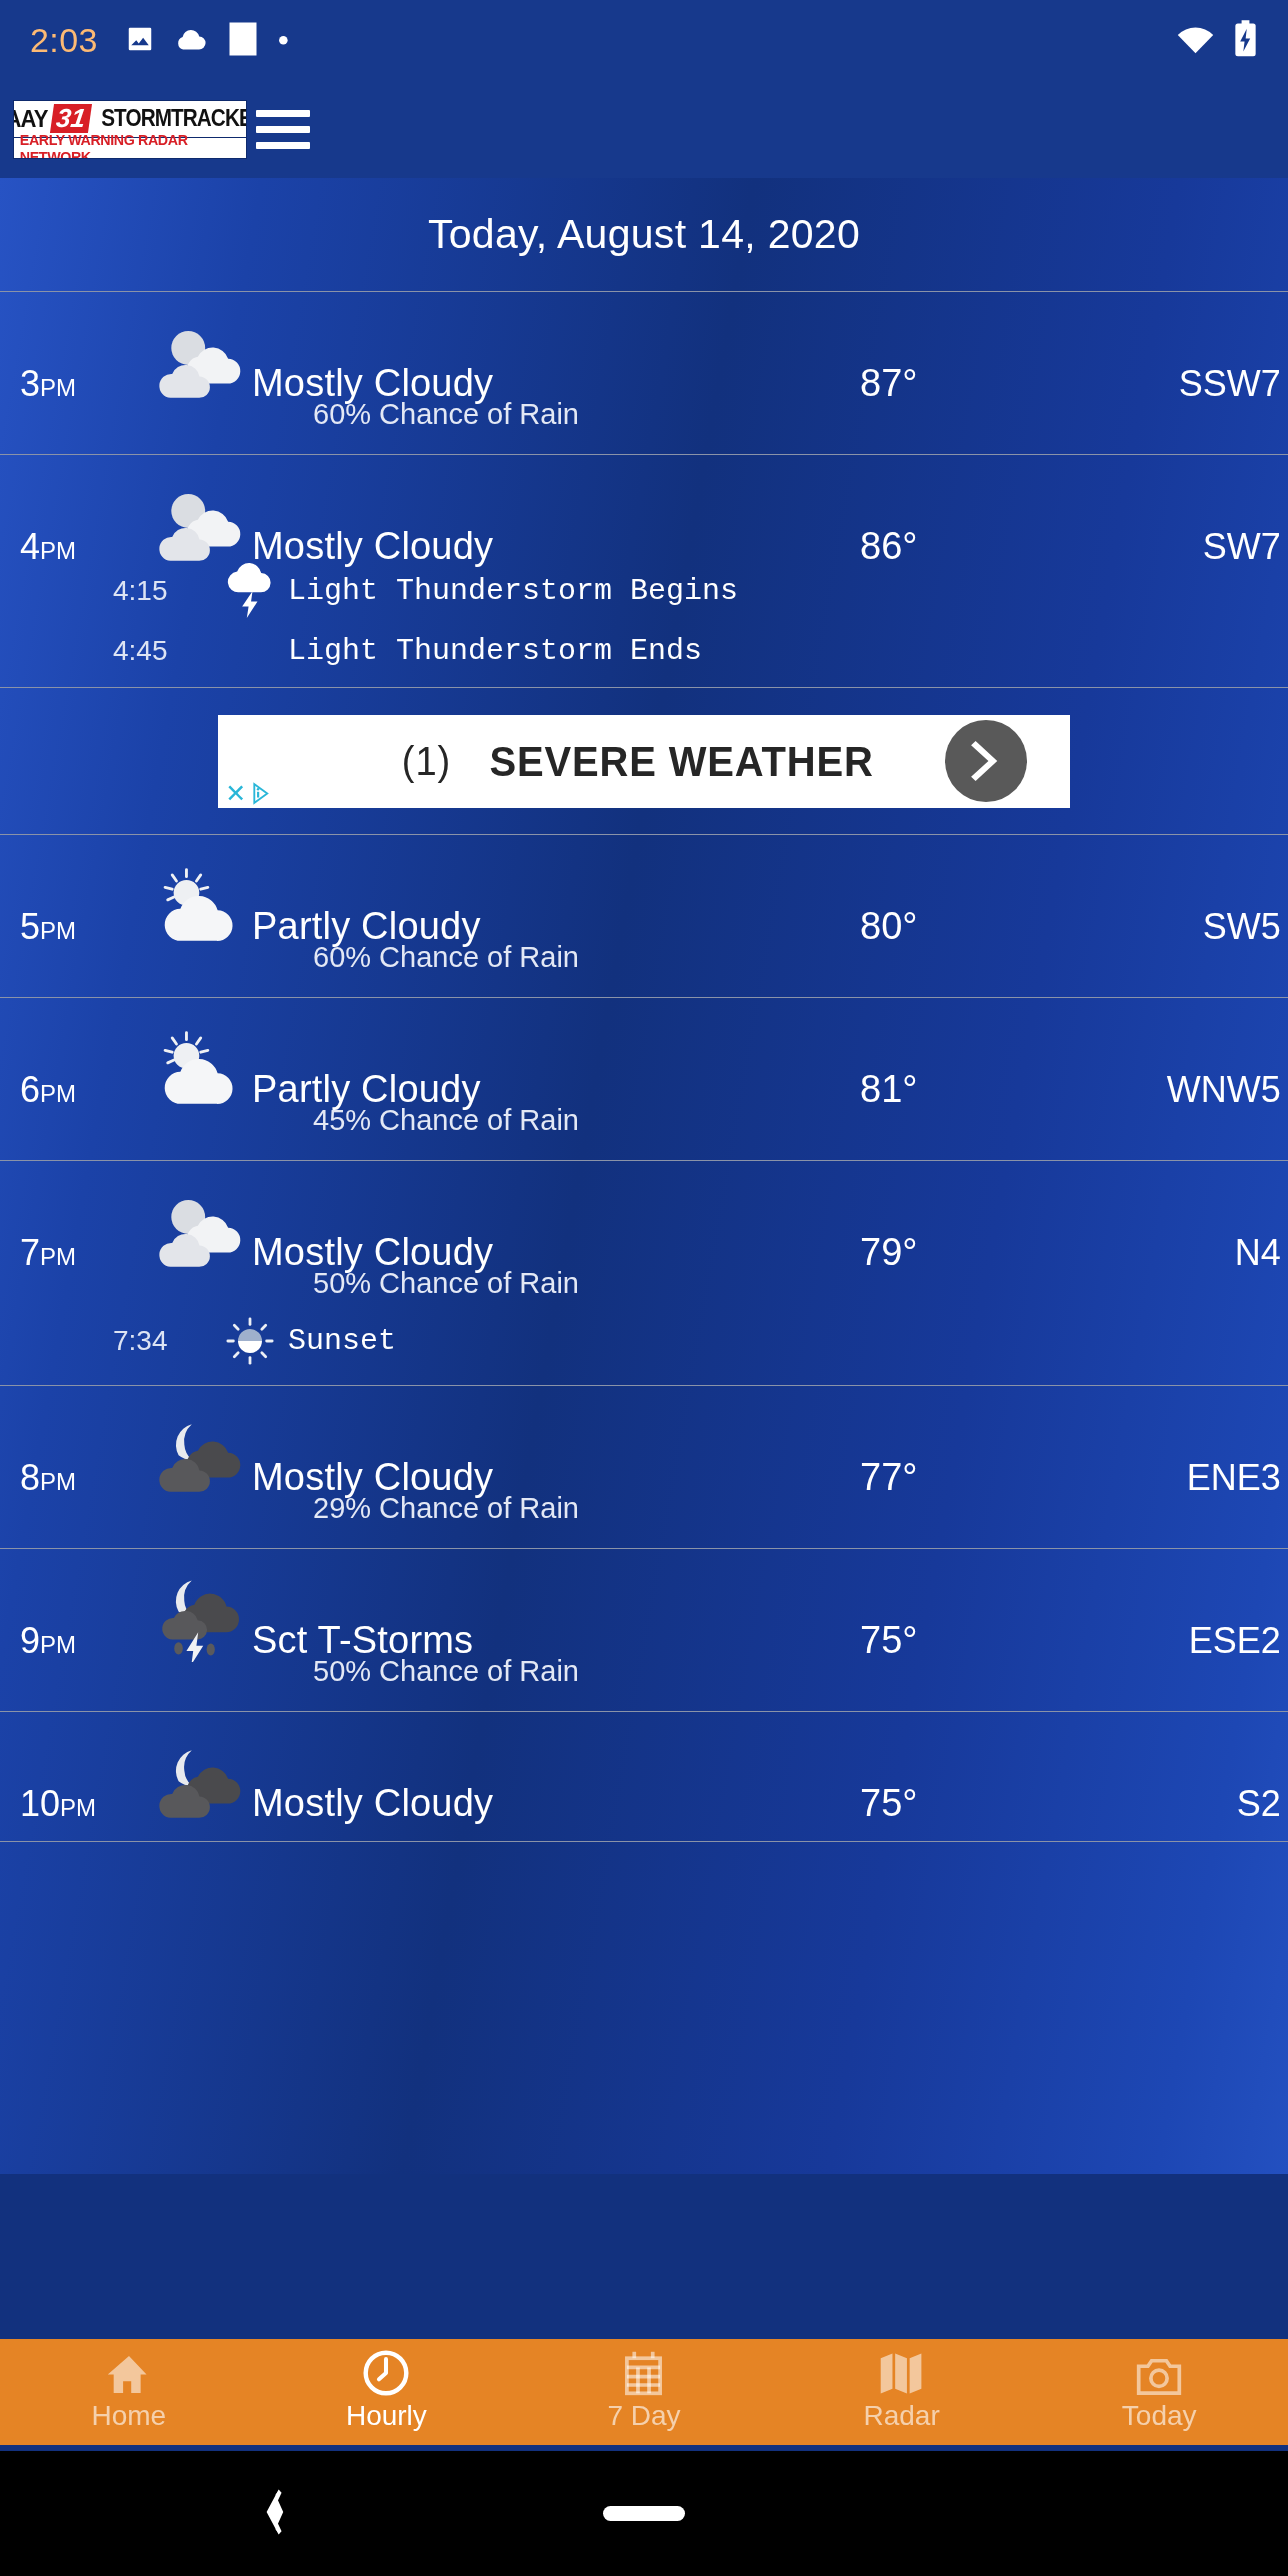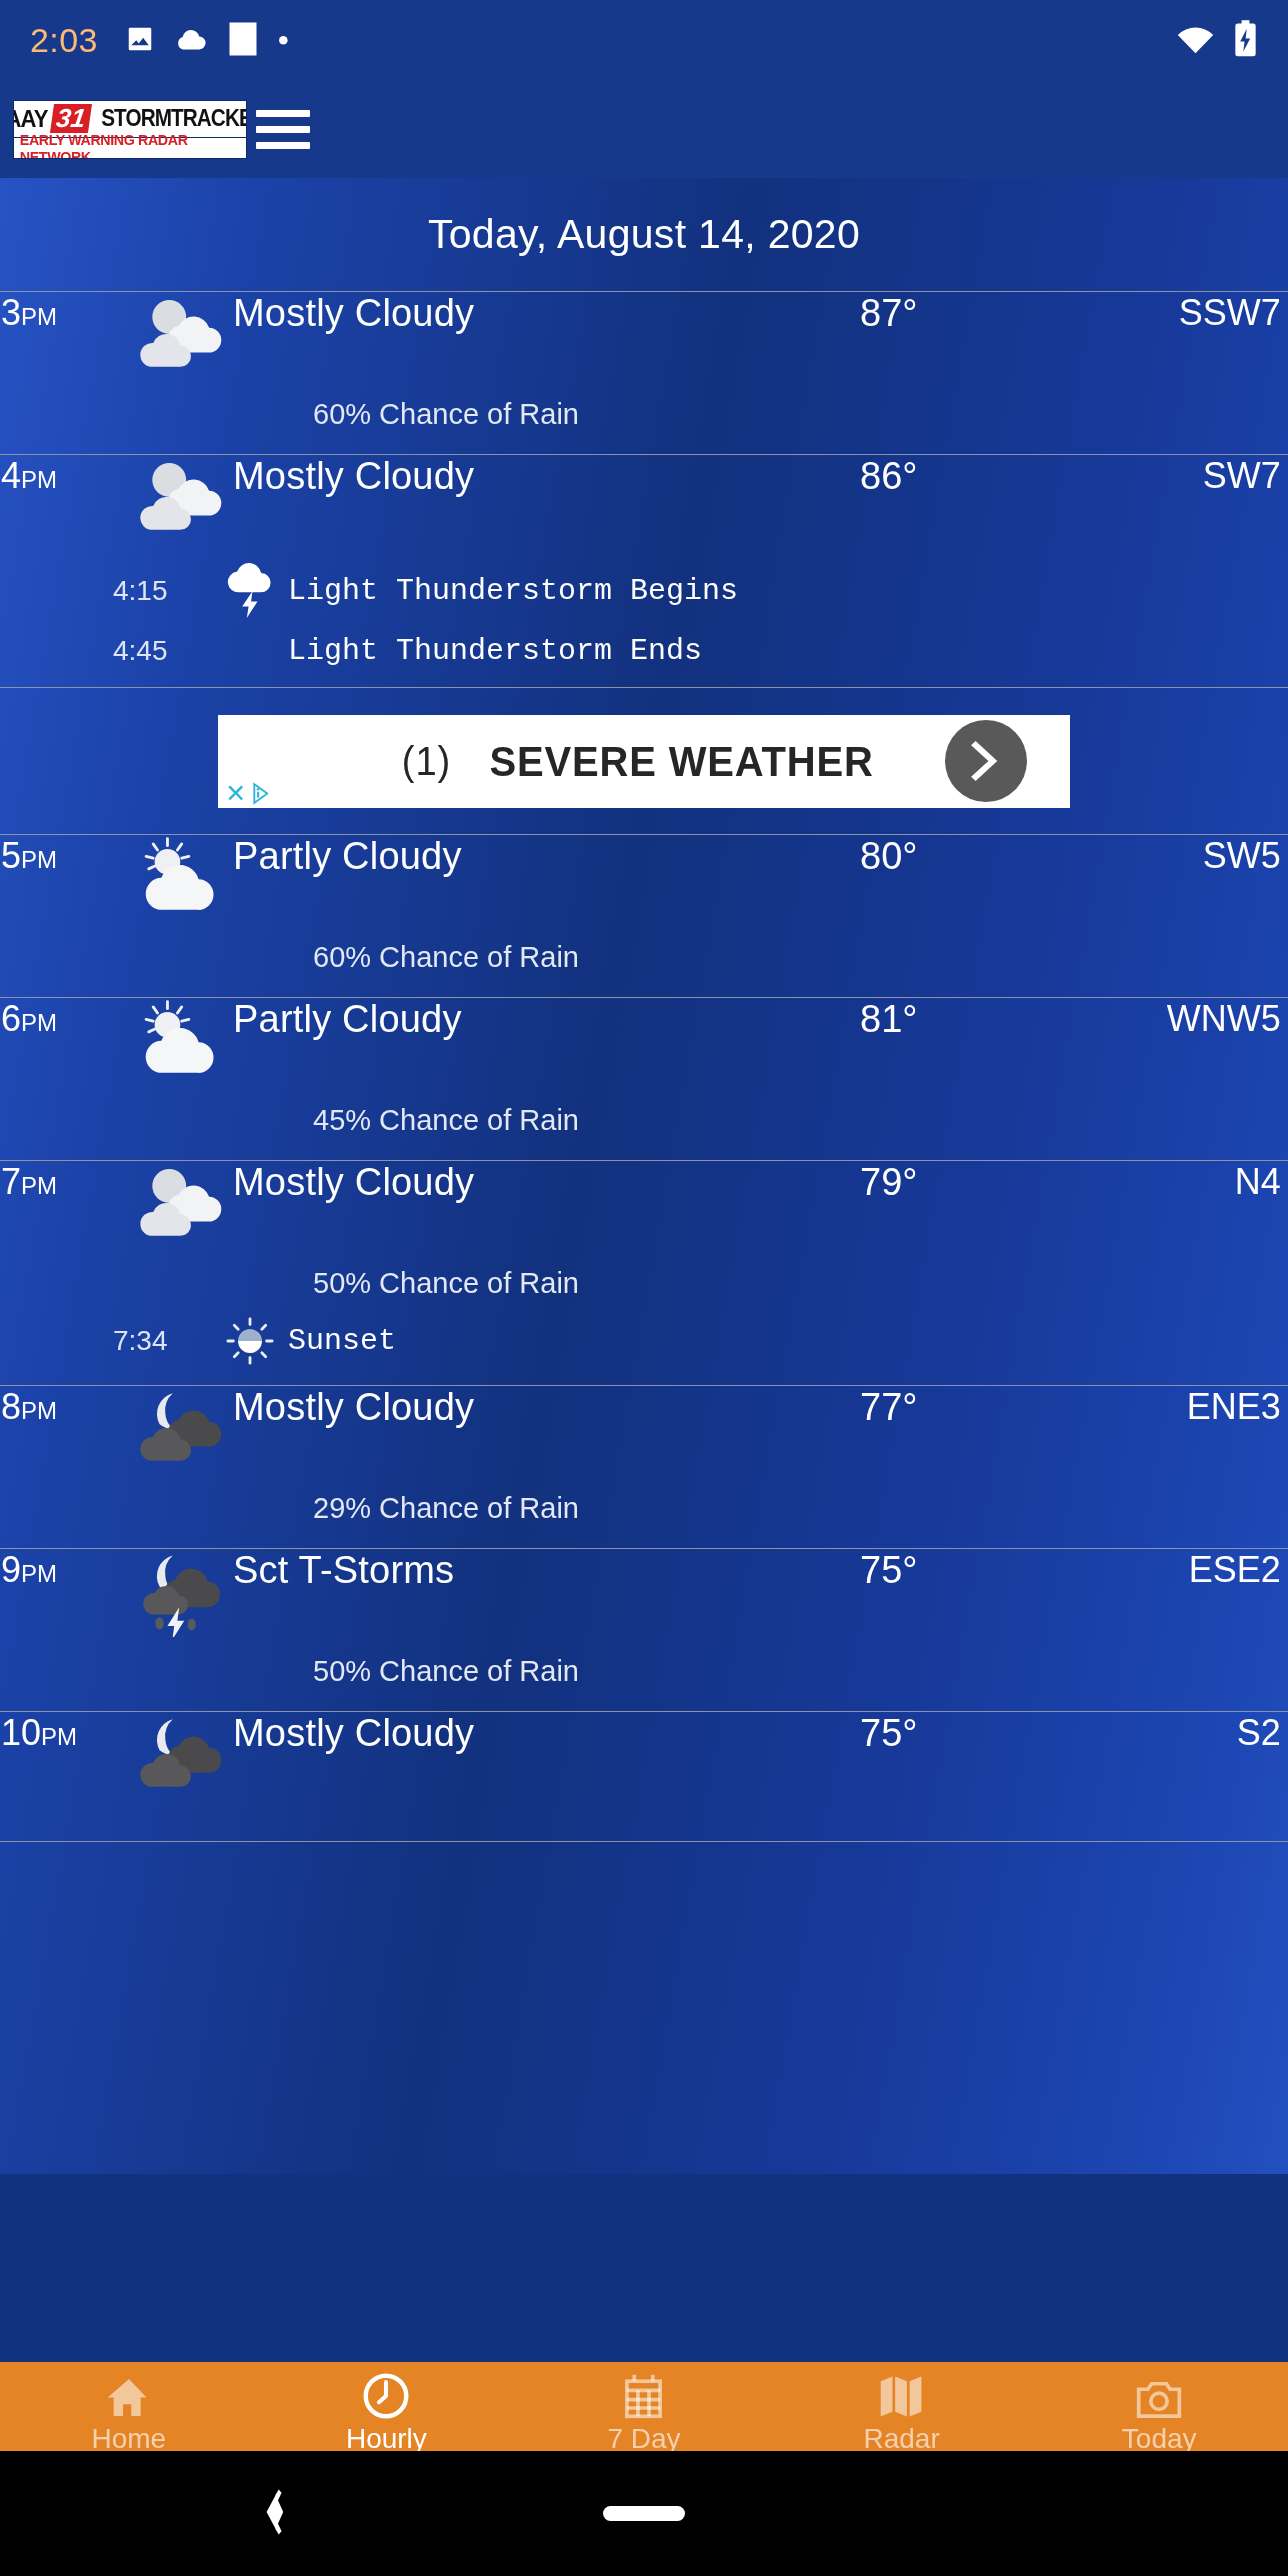--- a/index.html
+++ b/index.html
@@ -108,22 +108,22 @@
     border-bottom: 1.8px solid #8a93a8;
   }
   .datehead span { color: #fff; font-size: 41px; letter-spacing: 0.3px; }
 
   .hour-row {
     position: relative;
     border-bottom: 1.8px solid #8a93a8;
     padding: 0;
   }
   .hr-main {
-    display: flex; align-items: flex-start;
-    height: 113px; padding-left: 1px;
+    display: flex; align-items: flex-end;
+    height: 113px; padding-left: 20px;
   }
   .hr-time {
     width: 132px; flex: none;
     color: #fff; font-size: 36px;
     white-space: nowrap;
   }
   .hr-time sub {
     font-size: 24px; vertical-align: baseline; position: relative; top: 0;
   }
   .hr-icon { width: 100px; flex: none; display: flex; justify-content: center; align-items: center; }
@@ -173,21 +173,21 @@
     display: flex; align-items: center; justify-content: center;
   }
   .ad-choices {
     position: absolute; left: 7.2px; bottom: 1.8px;
     display: flex; align-items: center; gap: 3.6px;
   }
   .adc-x { color: #29b6d8; font-size: 25px; line-height: 1; }
 
   
   .bottomnav {
-    position: absolute; left: 0; right: 0; bottom: 108px;
+    position: absolute; left: 0; right: 0; bottom: 131px;
     height: 106px; background: #e58425;
     display: flex; align-items: center;
   }
   .navitem {
     flex: 1; display: flex; flex-direction: column;
     align-items: center; justify-content: center; gap: 1.8px;
     height: 100%;
   }
   .navitem .nav-label { font-size: 28px; color: rgba(255,255,255,.62); margin-top: 1.8px; }
   .navitem.active .nav-label { color: #ffffff; }

